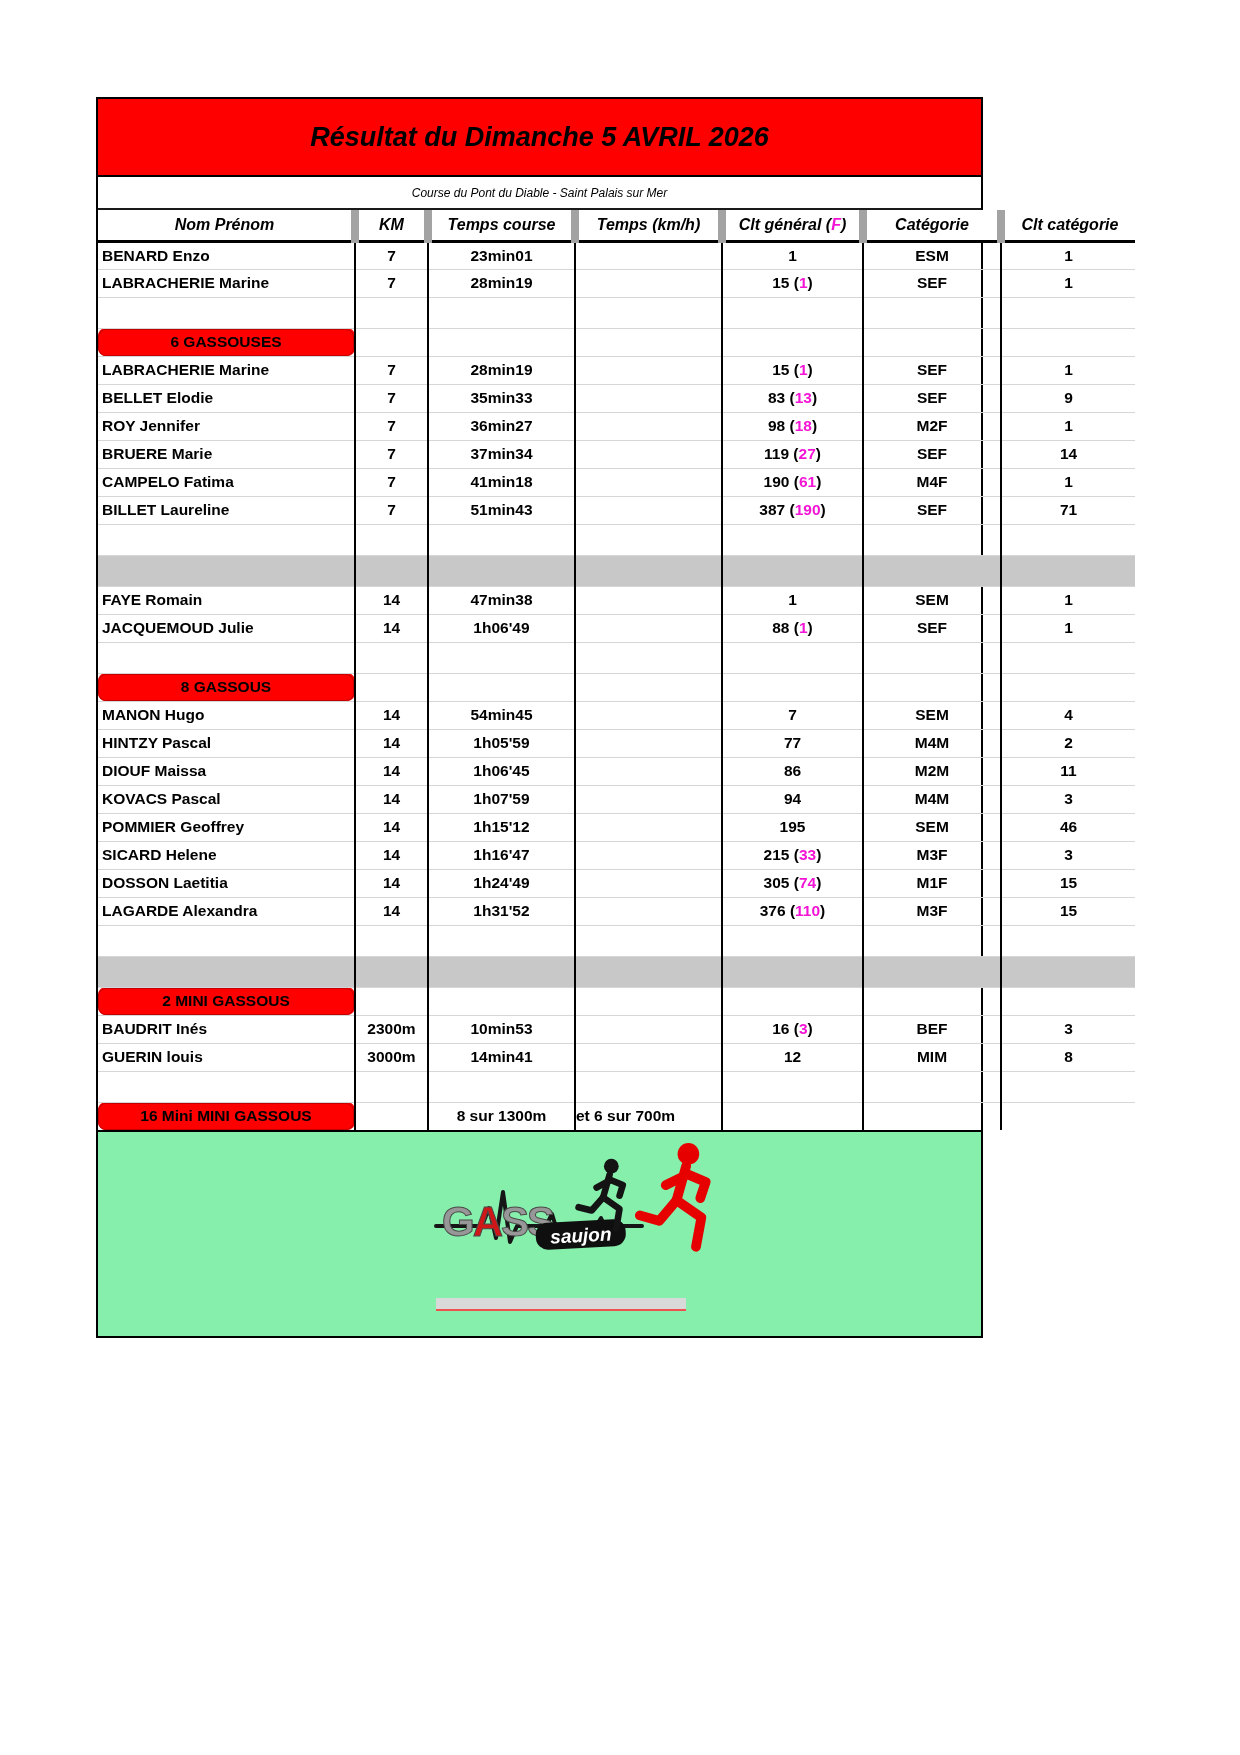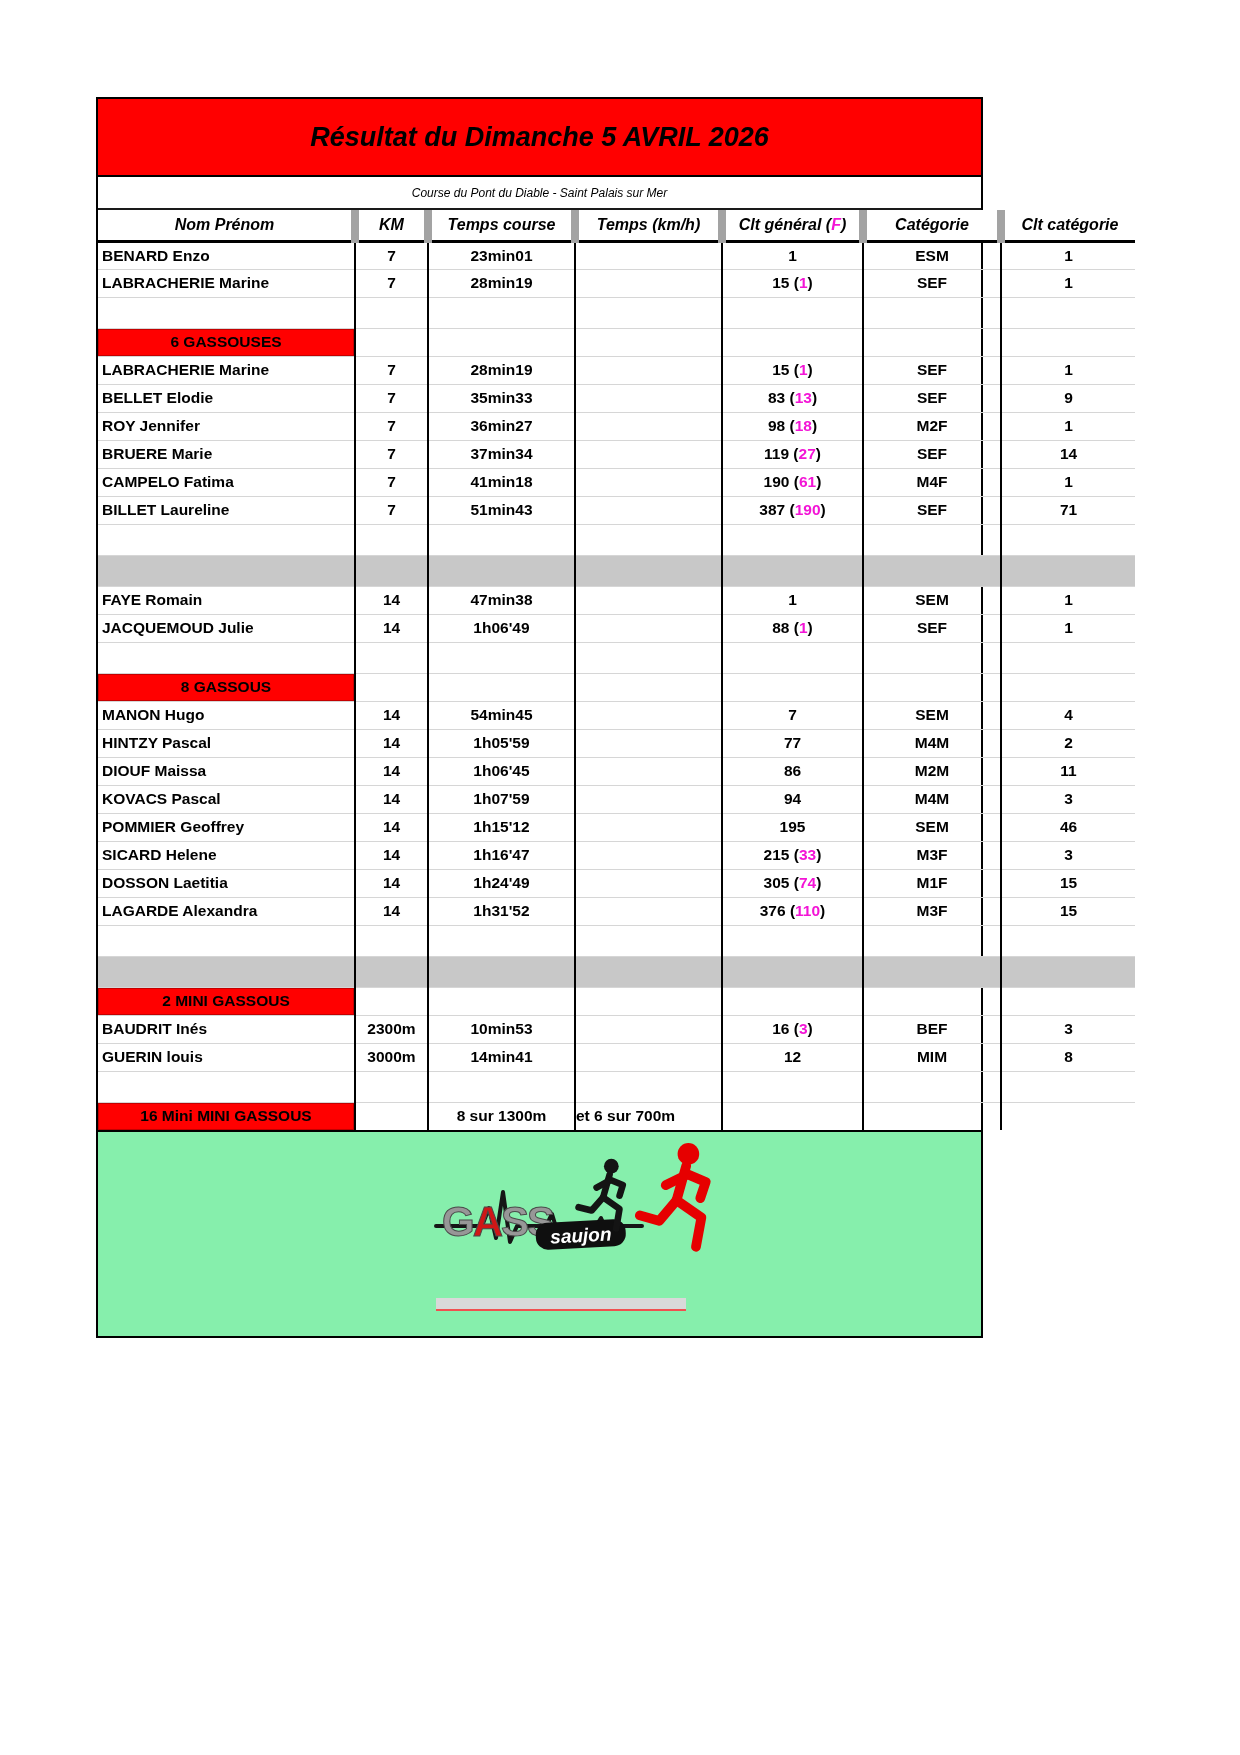--- a/index.html
+++ b/index.html
@@ -39,20 +39,21 @@
   td.name { text-align: left; padding-left: 4px; }
   td.left { text-align: left; padding-left: 0; }
   tr.row-data td.cell, tr.row-section td.cell { height: 28px; }
   tr.row-empty td.cell { height: 31px; }
   tr.row-gray td.cell { height: 31px; background: #c8c8c8; }
   .female { color: #f314d6; }
   .clt-f { color: #f314d6; }
   td.section-cell {
     background: #ff0000; text-align: center; padding-left: 0;
     box-shadow: inset 0 0 0 1px #c40000;
+    border-radius: 8px;
   }
   .logo-area {
     height: 206px; border-top: 2px solid #000; position: relative; background: #86efac; text-align: center;
   }
   .logo-box { position: absolute; left: 332px; top: 8px; width: 310px; height: 160px; }
   .logo-base-bar {
     position: absolute; left: 338px; top: 166px; width: 250px; height: 13px;
     background: #d9d9d9; border-bottom: 2px solid #f05050;
   }
 </style>

